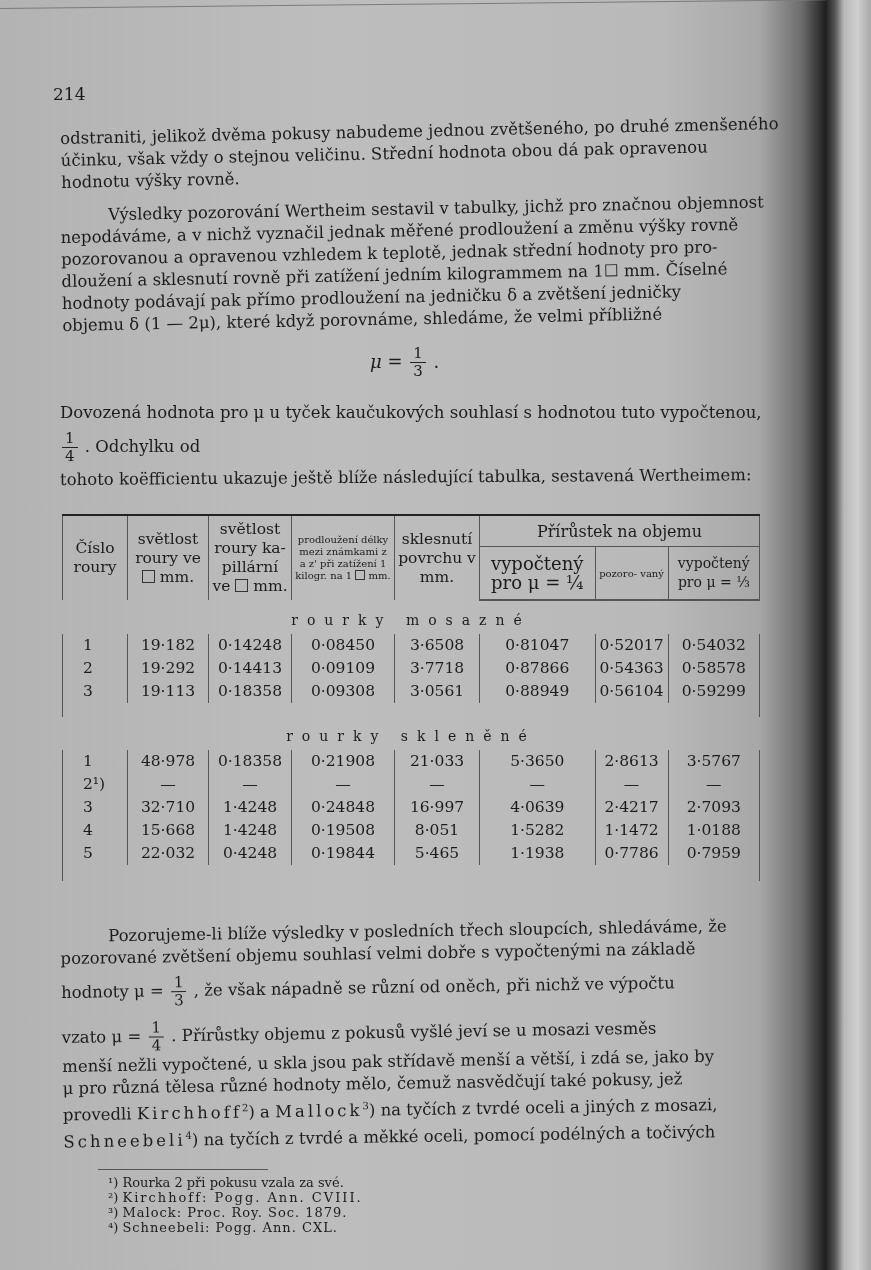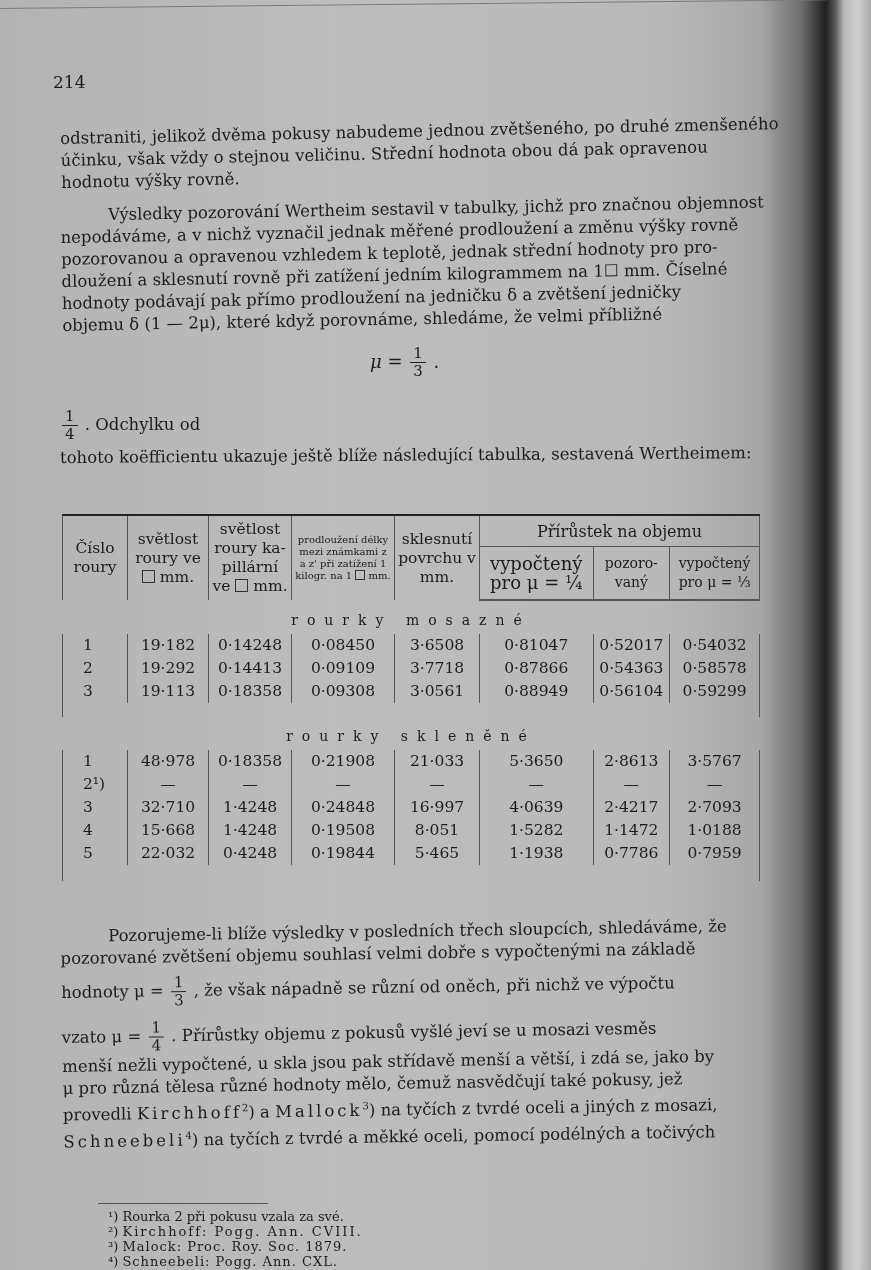--- a/index.html
+++ b/index.html
@@ -3,42 +3,42 @@
 <meta charset="utf-8">
 <style>
   html,body{margin:0;padding:0;}
   body{width:871px;height:1270px;position:relative;overflow:hidden;
        background:#9c9c9c;font-family:"DejaVu Serif","Liberation Serif",serif;color:#1c1c1c;}
   .page{position:absolute;left:0;top:0;width:826px;height:1270px;
         background:linear-gradient(90deg,#b3b3b3 0%,#bdbdbd 40%,#b9b9b9 80%,#a7a7a7 92%,#6d6d6d 97%,#1e1e1e 100%);}
   .edge{position:absolute;left:826px;top:0;width:45px;height:1270px;
         background:linear-gradient(90deg,#222 0%,#555 20%,#b8b8b8 40%,#cfcfcf 70%,#a9a9a9 100%);}
   .topfold{position:absolute;left:0;top:8px;width:826px;height:1px;border-top:1px solid #7b7b7b;transform:rotate(-0.6deg);transform-origin:left;}
-  .pageno{position:absolute;left:53px;top:72px;font-size:17px;}
+  .pageno{position:absolute;left:53px;top:84px;font-size:17px;}
   .para{position:absolute;left:60px;width:700px;font-size:16.5px;line-height:22px;text-align:justify;}
   .line{display:block;white-space:nowrap;}
   .frac{display:inline-block;vertical-align:middle;text-align:center;font-size:15px;line-height:17px;margin:0 2px;}
   .frac .n{display:block;border-bottom:1px solid #222;padding:0 3px;}
   .frac .d{display:block;padding:0 3px;}
   .mu{font-style:italic;}
   .formula{position:absolute;left:370px;top:345px;font-size:18px;}
   .spaced{letter-spacing:3px;}
   
   .tbl{position:absolute;left:62px;top:514px;width:698px;}
   .tbl .rule-top{border-top:2px solid #222;}
   table{border-collapse:collapse;width:100%;font-size:15.5px;}
   th{font-weight:normal;vertical-align:middle;text-align:center;border-left:1px solid #555;padding:4px 3px;line-height:19px;}
   th.small{font-size:10px;line-height:12px;}
   td{text-align:center;border-left:1px solid #555;padding:0 4px;line-height:23px;white-space:nowrap;}
   td.num{text-align:left;padding-left:20px;border-left:1px solid #555;}
   tr.sec td{border-left:none;letter-spacing:9px;font-size:14px;padding:8px 0 2px;}
   tr.hdr-bottom th{border-bottom:2px double #555;}
   .box{display:inline-block;width:11px;height:11px;border:1px solid #333;vertical-align:-1px;}
   .box.s{width:8px;height:8px;}
-  .footnotes{position:absolute;left:108px;top:1209px;font-size:13px;line-height:15px;}
+  .footnotes{position:absolute;left:108px;top:1175px;font-size:13px;line-height:15px;}
   .footnotes .fline{position:absolute;left:-10px;top:-6px;width:170px;border-top:1px solid #555;}
   sup{font-size:10px;}
 </style>
 </head>
 <body>
 
 <div class="page">
   <div class="topfold"></div>
 
   <div class="pageno">214</div>
@@ -61,20 +61,21 @@
   <div class="formula">
     <span class="mu">μ =</span>
     <span class="frac">
       <span class="n">1</span>
       <span class="d">3</span>
     </span>
     <span>.</span>
   </div>
 
   <div class="para" style="top:402px;">
+    <span class="line">Dovozená hodnota pro μ u tyček kaučukových souhlasí s hodnotou tuto vypočtenou,</span>
     <span class="line" style="margin-top:6px">
       <span class="frac"><span class="n">1</span><span class="d">4</span></span>
       <span>.   Odchylku  od</span>
     </span>
     <span class="line" style="margin-top:4px;transform:rotate(-0.4deg);transform-origin:left;">tohoto koëfficientu ukazuje ještě blíže následující tabulka, sestavená Wertheimem:</span>
   </div>
 
   <div class="tbl">
     <div class="rule-top"></div>
     <table>
@@ -82,21 +83,21 @@
         <tr>
           <th rowspan="2" style="border-left:1px solid #555;width:58px">Číslo roury</th>
           <th rowspan="2" style="width:74px"><span>světlost roury ve</span><br><span class="box"></span> <span>mm.</span></th>
           <th rowspan="2" style="width:76px"><span>světlost roury ka- pillární ve</span> <span class="box"></span> <span>mm.</span></th>
           <th rowspan="2" class="small" style="width:96px"><span>prodloužení délky mezi známkami z a z' při zatížení 1 kilogr. na 1</span> <span class="box s"></span> <span>mm.</span></th>
           <th rowspan="2" style="width:78px">sklesnutí povrchu v mm.</th>
           <th colspan="3" style="border-right:1px solid #555;border-bottom:1px solid #555;font-size:16px">Přírůstek na objemu</th>
         </tr>
         <tr class="hdr-bottom">
           <th style="font-size:18px">vypočtený pro μ = ¼</th>
-          <th style="font-size:14px">pozoro- vaný</th>
+          <th style="font-size:10px">pozoro- vaný</th>
           <th style="font-size:14px;border-right:1px solid #555">vypočtený pro μ = ⅓</th>
         </tr>
       </thead>
       <tbody>
         <tr class="sec">
             <td colspan="8">rourky mosazné</td>
           </tr>
         <tr>
           <td class="num" style="border-left:1px solid #555">1</td>
           <td>19·182</td>

